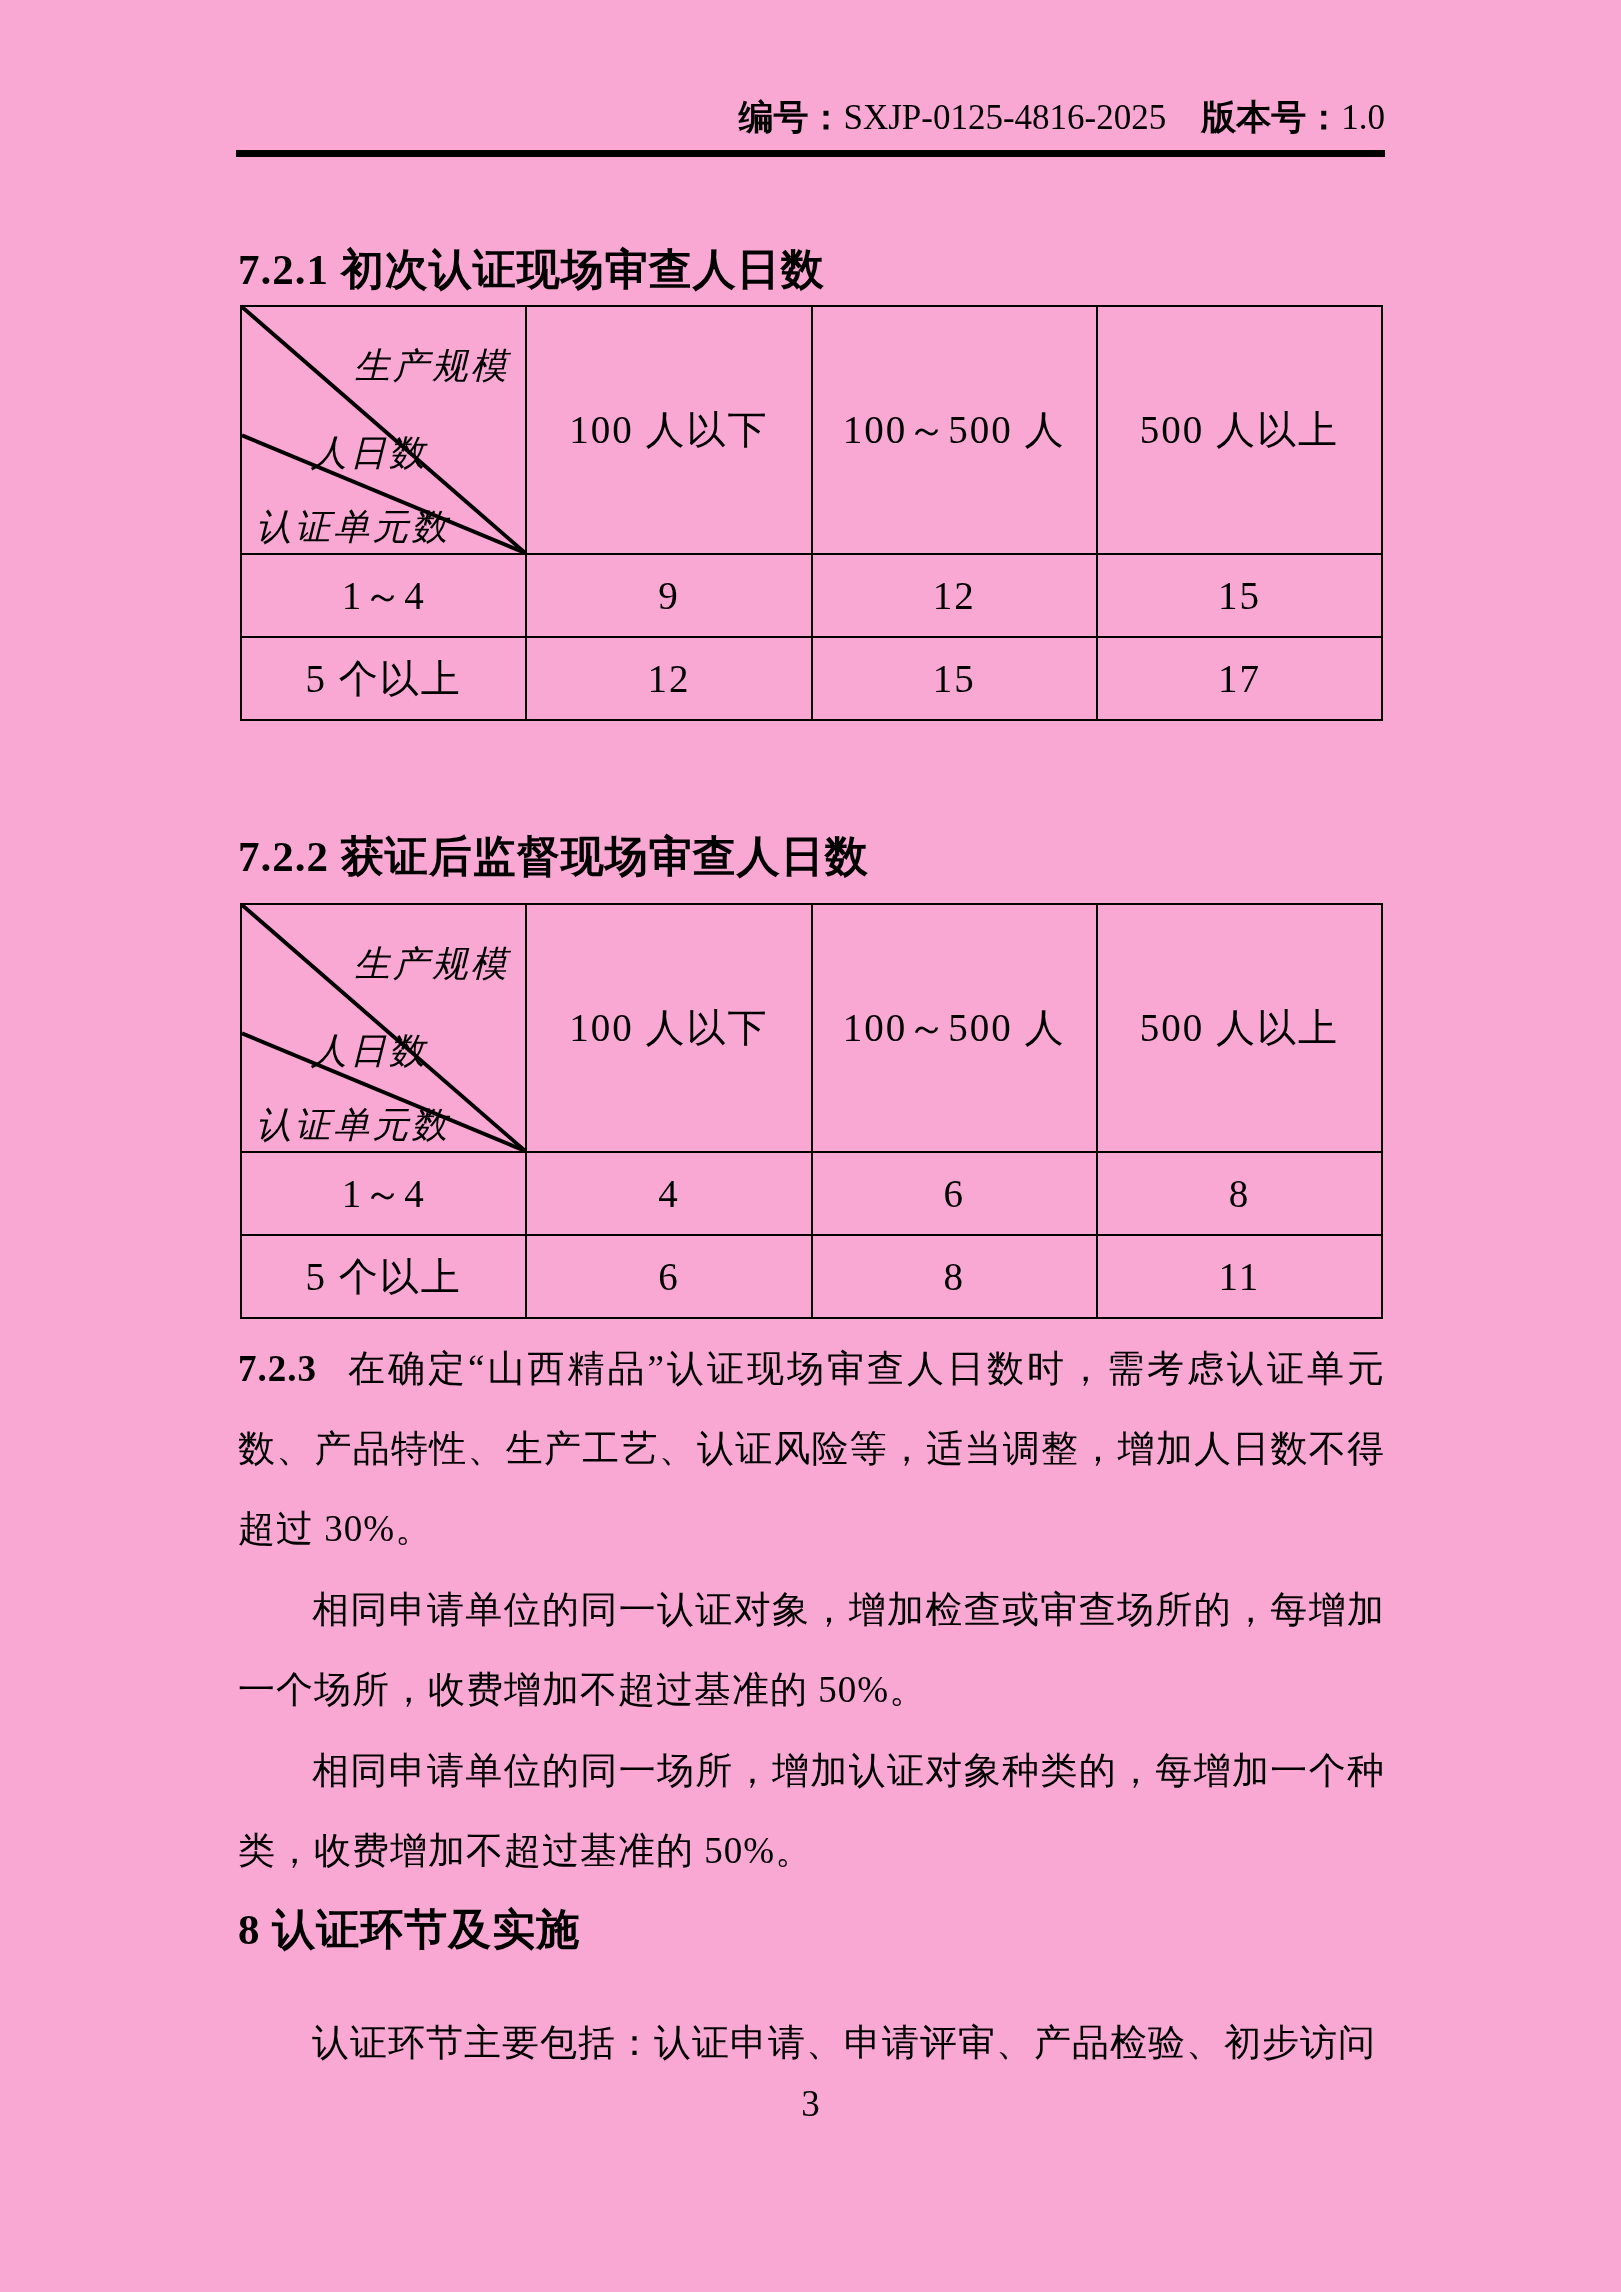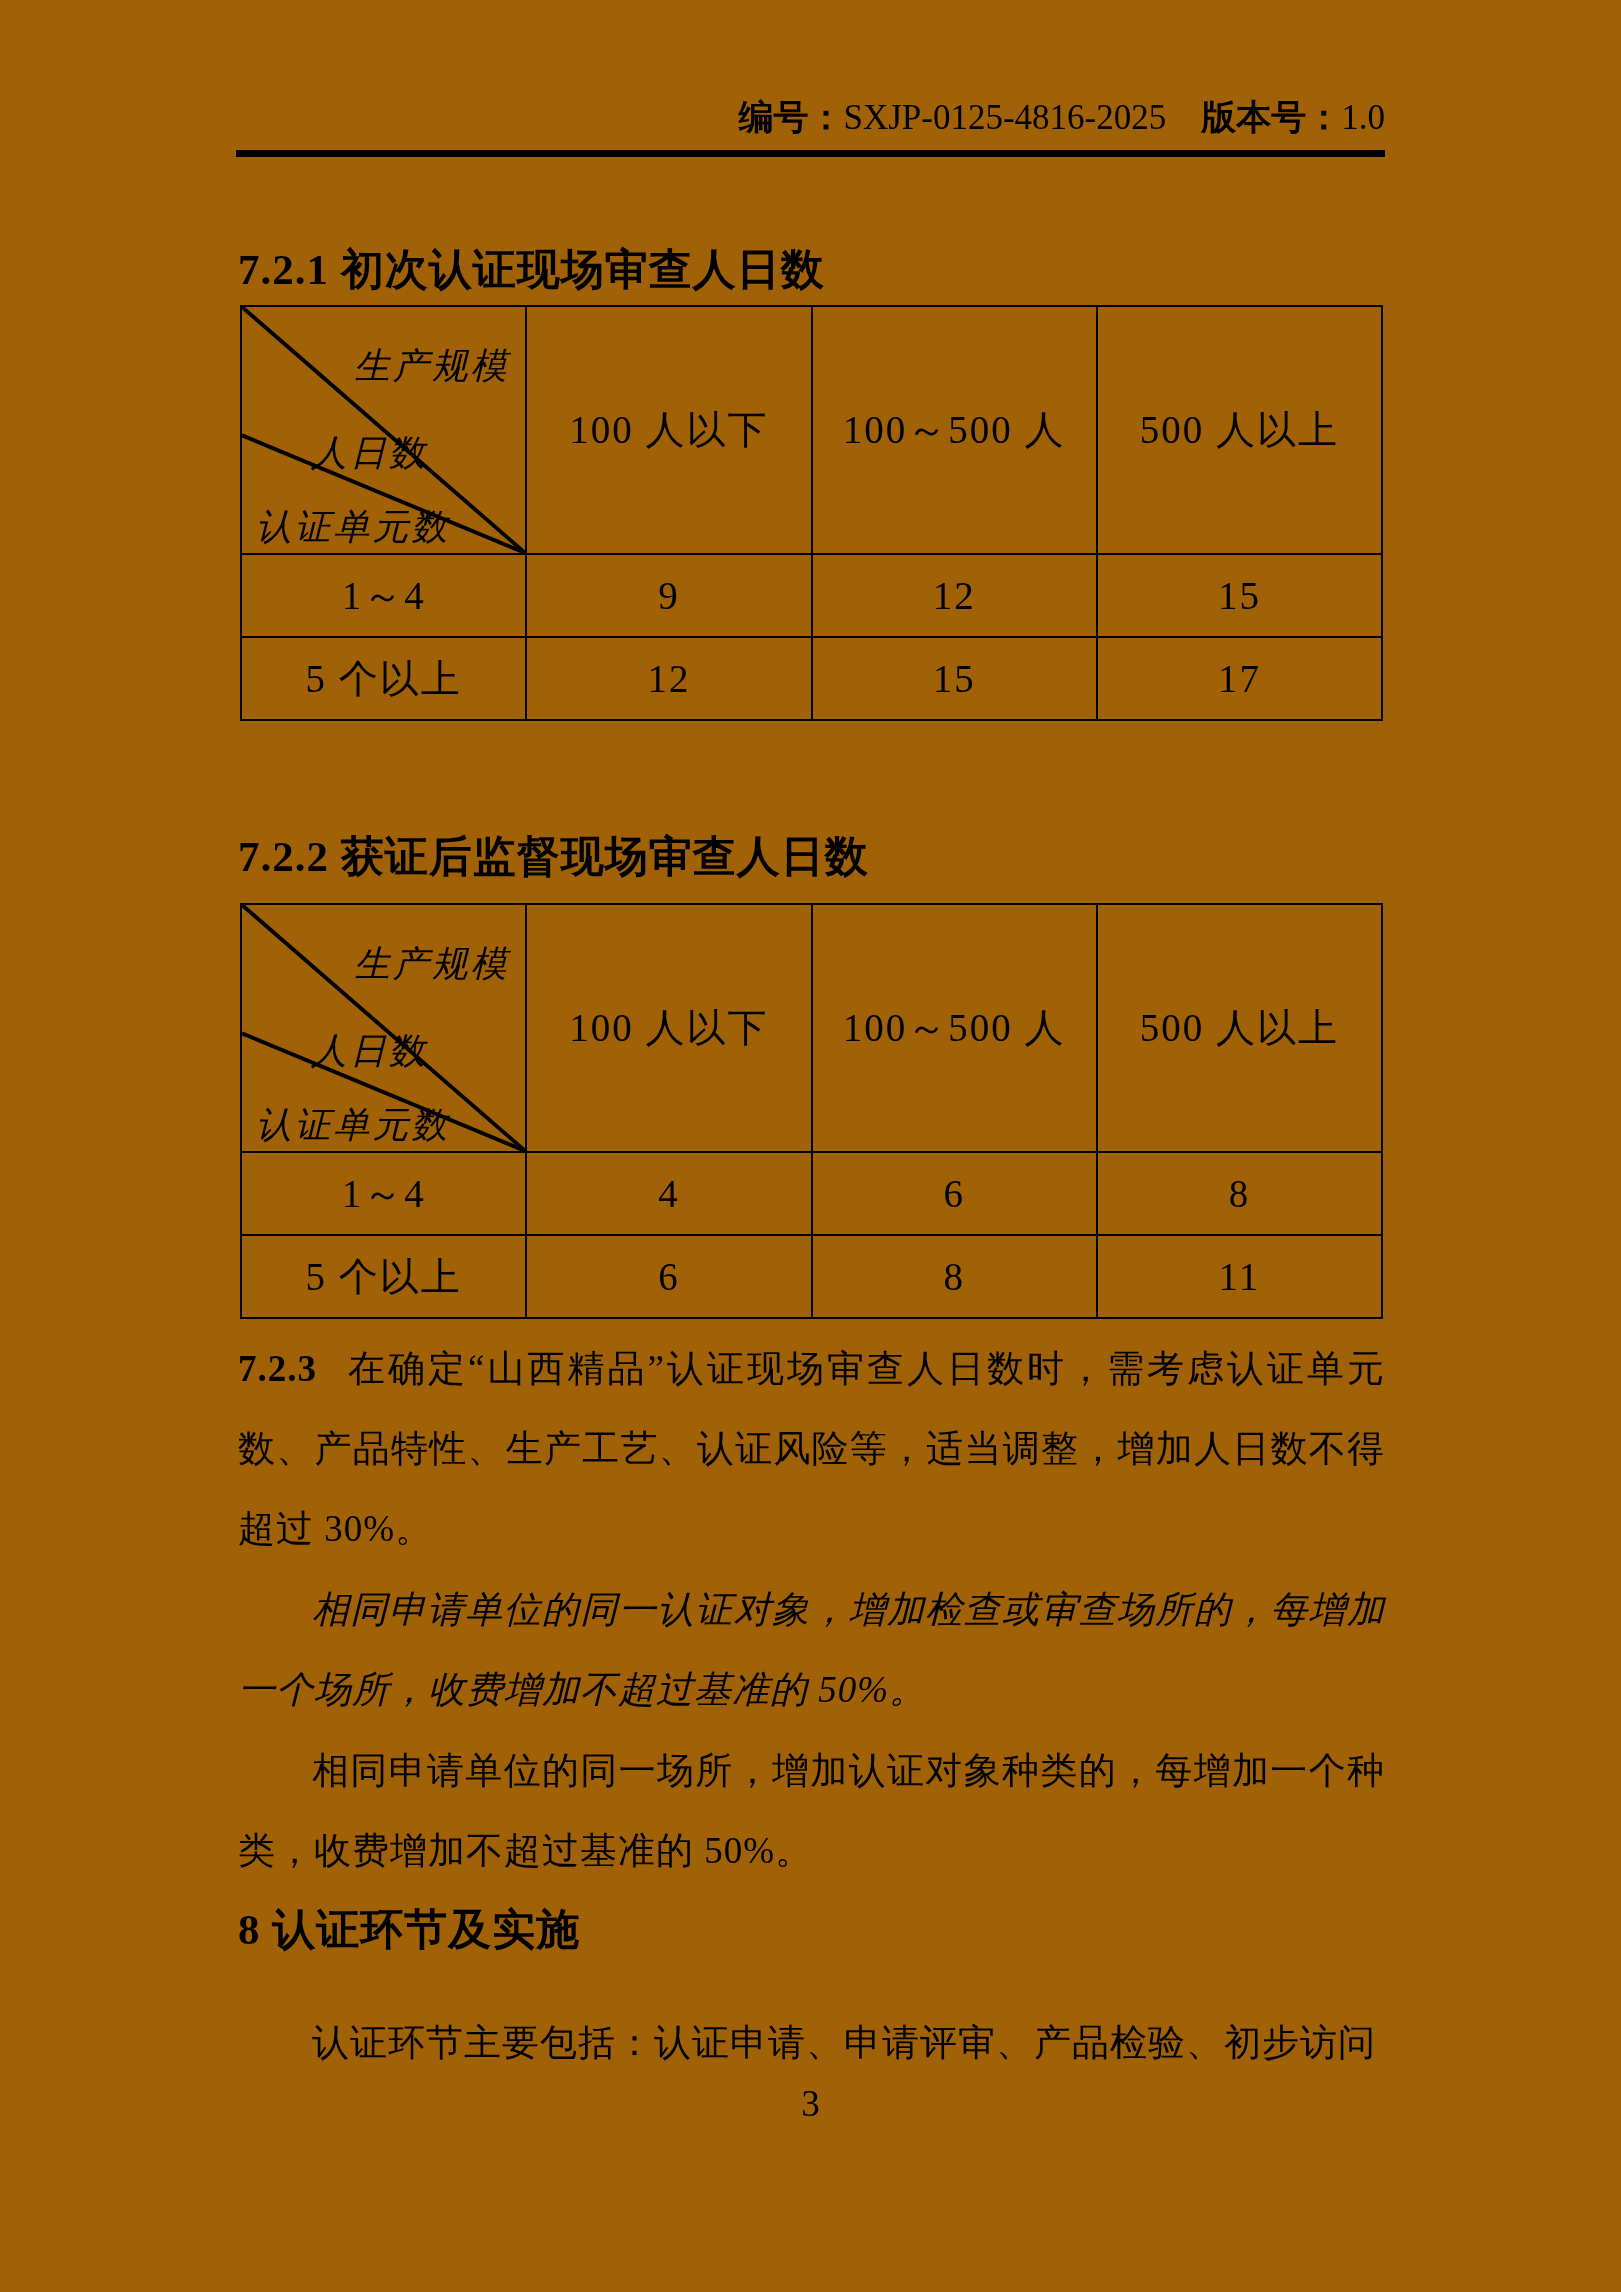--- a/index.html
+++ b/index.html
@@ -1,21 +1,21 @@
 <!DOCTYPE html>
 <html><head>
 <meta charset="utf-8">
 <style>
   html, body { margin: 0; padding: 0; background: #888; }
   .page {
     position: relative;
     width: 1621px;
     height: 2293px;
     margin: 0 auto;
-    background: #a16207;
+    background: #f9a8d4;
     color: #000;
     font-family: "Liberation Serif", "DejaVu Serif", serif;
     overflow: hidden;
   }
   
   .doc-header {
     position: absolute;
     top: 94px;
     left: 238px;
     width: 1147px;
@@ -95,21 +95,21 @@
     width: 1147px;
     font-size: 37px;
     line-height: 80px;
     text-align: justify;
     word-break: break-all;
     letter-spacing: 1px;
   }
   .para .num { font-weight: bold; margin-right: 29px; }
   .indent { text-indent: 2em; }
   #p723 { top: 1329px; }
-  #p2   { top: 1570px; font-style: italic; }
+  #p2   { top: 1570px; }
   #p3   { top: 1731px; }
   #p4   { top: 2003px; }
   
   .page-footer {
     position: absolute;
     top: 2082px;
     left: 0;
     width: 1621px;
     text-align: center;
     font-size: 37px;

